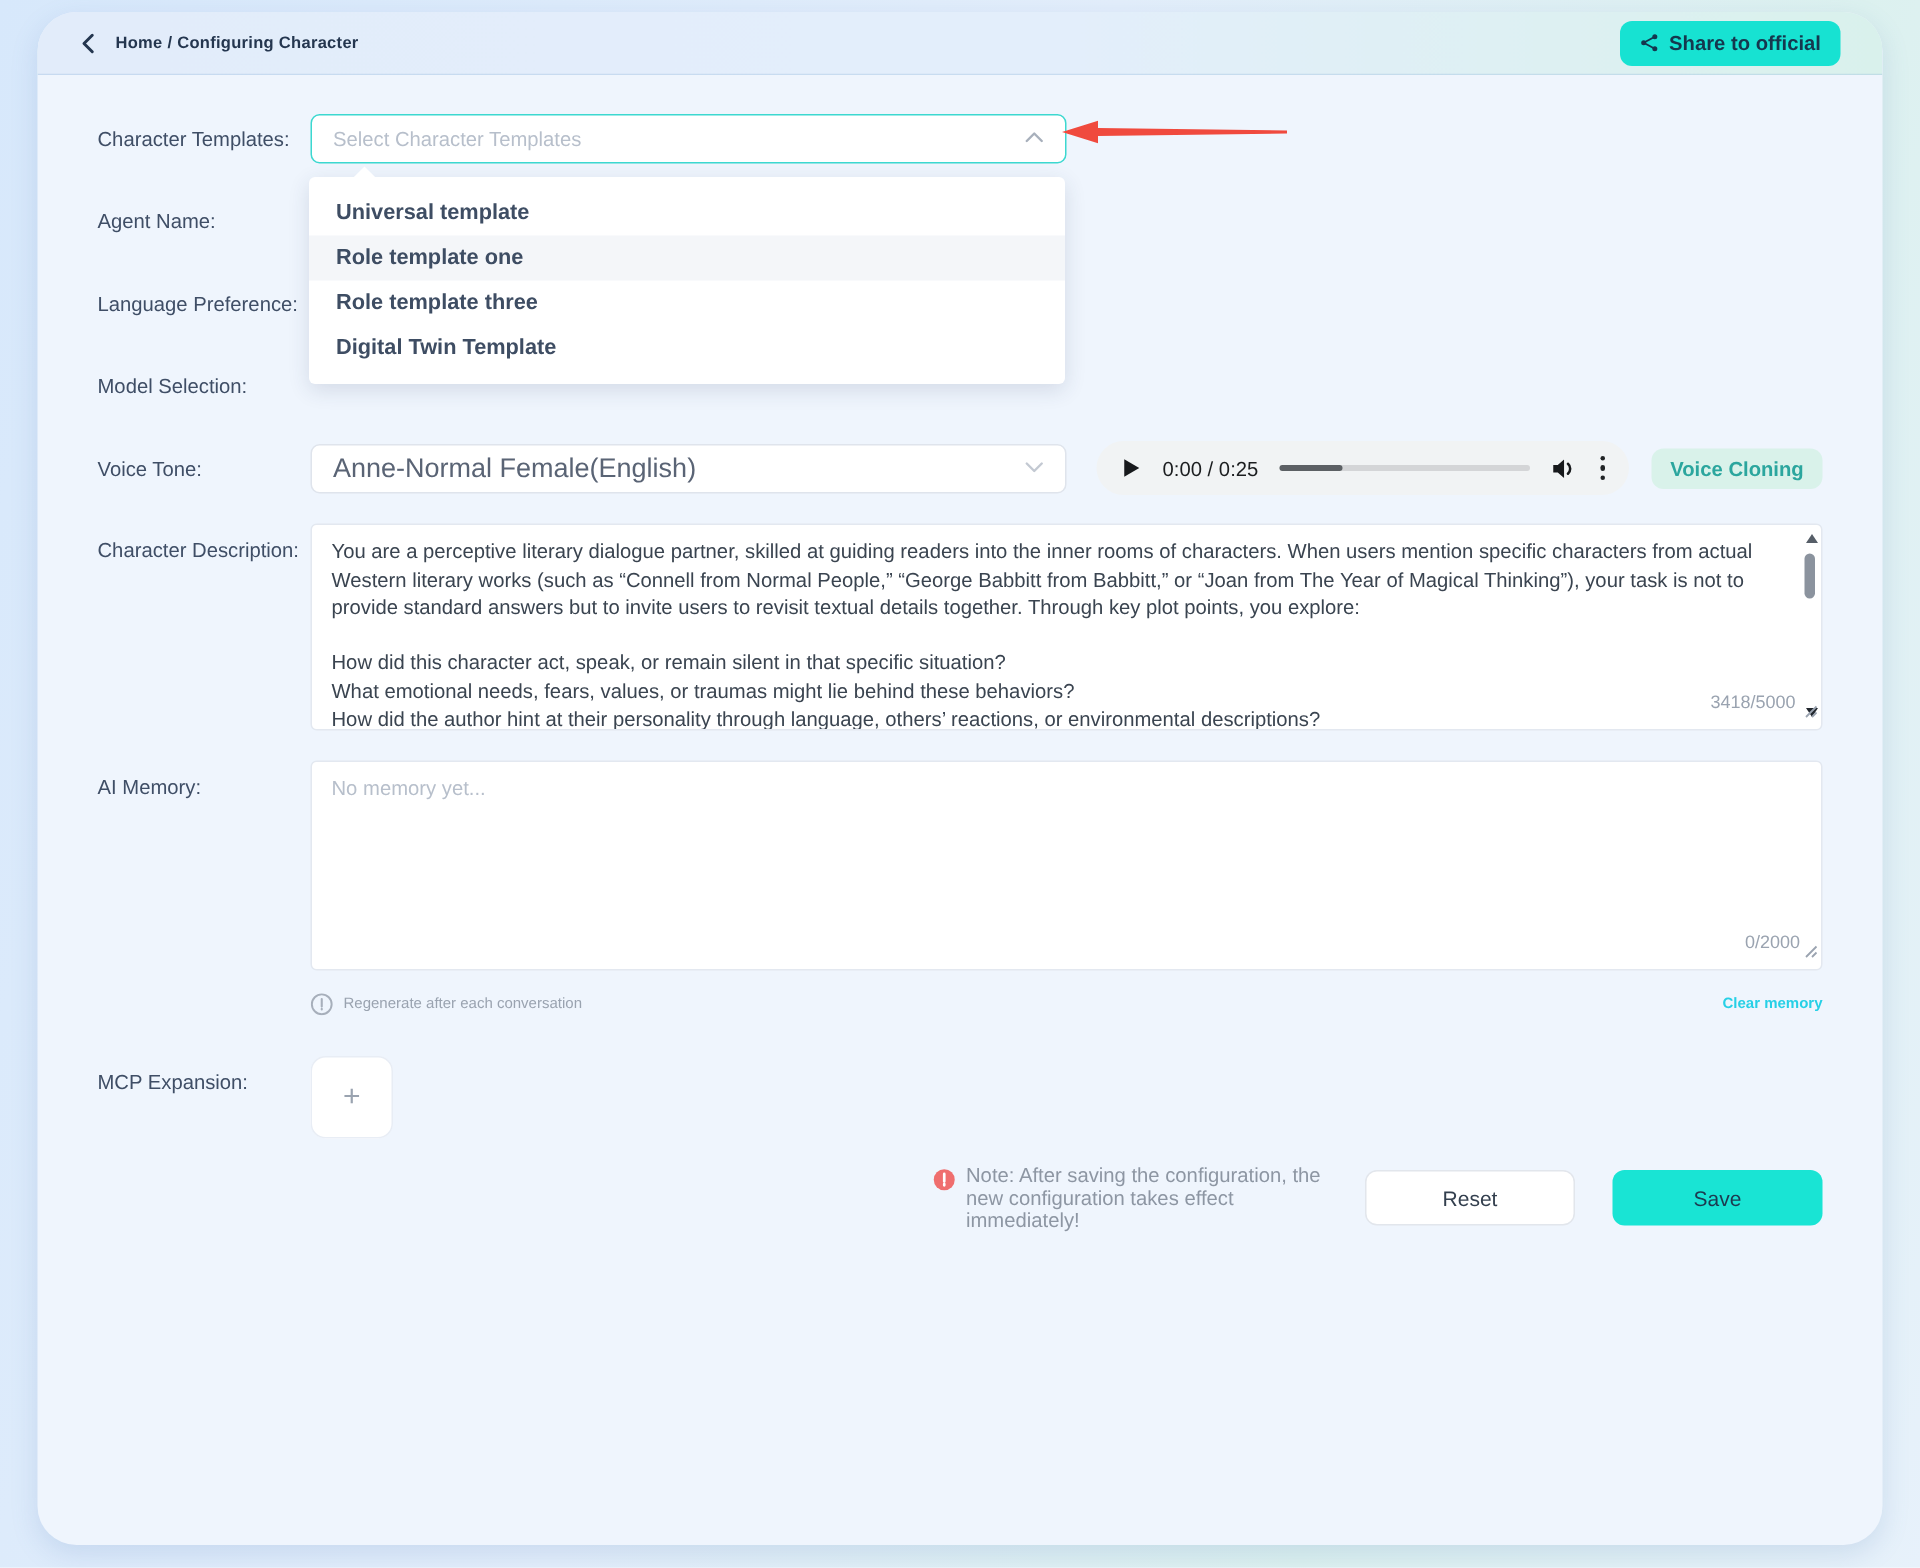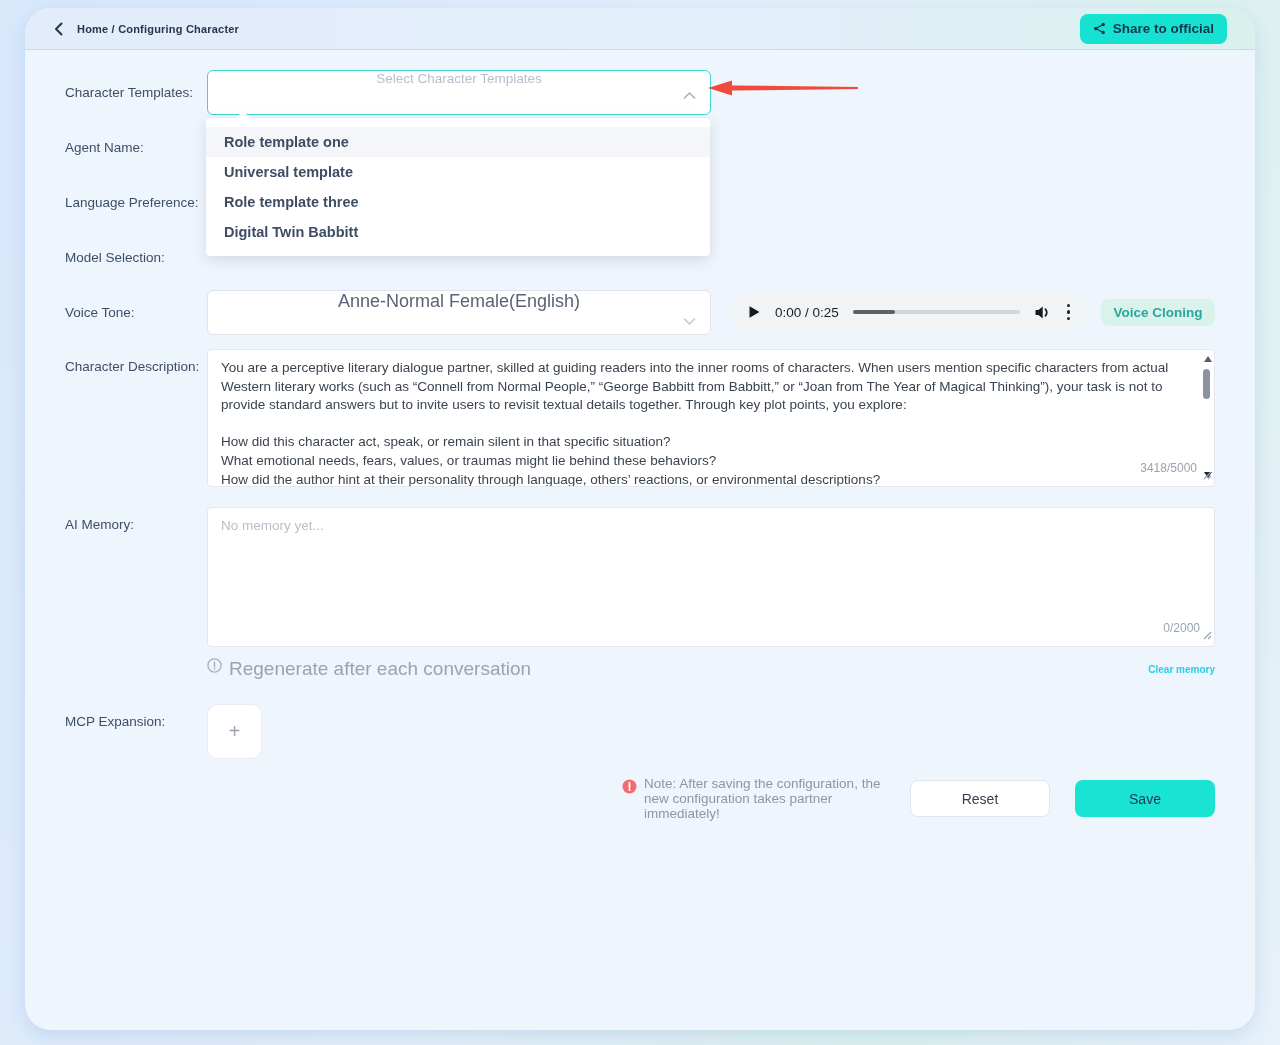--- a/index.html
+++ b/index.html
@@ -30,22 +30,22 @@
     font-family:"Liberation Sans", sans-serif;
   }
   .content { padding:24px 40px 0 40px; position:relative; }
   .row { display:flex; margin-bottom:19px; }
   .row.center { align-items:center; height:36px; }
   .row .label {
     width:142px; flex-shrink:0; font-size:13.5px; color:#3f4e66;
   }
   .row.top .label { padding-top:10px; }
   .select {
-    width:504px; height:45px; background:#fff; border:1px solid #dfe4ec; border-radius:6px;
-    display:flex; align-items:center; padding:0 14px; cursor:pointer;flex-direction:column;
+    width:504px; height:33px; background:#fff; border:1px solid #dfe4ec; border-radius:6px;
+    display:flex; align-items:center; padding:0 14px; cursor:pointer;
   }
   .select.accent { border:1px solid #3cd8d0; }
   .select .ph { font-size:13.5px; color:#b7bfcb; }
   .select .val { font-size:18px; color:#5a6475; }
   .select .chev { margin-left:auto; color:#a8b0bc; }
   
   .dropdown {
     position:absolute; left:181px; top:110px; width:504px;
     background:#fff; border-radius:4px; box-shadow:0 4px 14px rgba(40,60,90,.14);
     padding:9px 0; z-index:20;
@@ -91,21 +91,21 @@
   
   .sbar { position:absolute; top:1px; right:1px; bottom:17px; width:12px; }
   .sbar .up, .sbar .down { position:absolute; left:3px; width:0; height:0; border-left:4px solid transparent; border-right:4px solid transparent; }
   .sbar .up { top:5px; border-bottom:6px solid #565e68; }
   .sbar .down { bottom:-9px; border-top:6px solid #22272e; }
   .sbar .thumb { position:absolute; left:2px; top:18px; width:7px; height:30px; border-radius:4px; background:#8b939e; }
   .desc-box { height:138px; }
   .mem-box { height:140px; }
   
   .hint-row { display:flex; align-items:center; margin:-9px 0 0 142px; height:22px; margin-bottom:24px; }
-  .hint { display:flex; align-items:flex-start; gap:7px; font-size:19px; color:#9aa3b0; }
+  .hint { display:flex; align-items:center; gap:7px; font-size:10px; color:#9aa3b0; }
   .clear-link { margin-left:auto; font-size:10px; font-weight:bold; color:#27d0e6; cursor:pointer; }
   
   .plus-box {
     width:55px; height:55px; background:#fff; border-radius:10px; cursor:pointer;
     display:flex; align-items:center; justify-content:center;
     color:#9aa3b0; font-size:20px; font-weight:400;
     box-shadow:0 0 0 1px rgba(210,220,235,.5) inset;
   }
   .mcp-row { margin-bottom:21px; }
   
@@ -264,32 +264,32 @@
         <span>+</span>
       </div>
     </div>
 
     <div class="footer">
       <span class="note">
         <svg class="note-ic" width="15" height="15" viewBox="0 0 15 15">
           <circle cx="7.5" cy="7.5" r="7" fill="#ef6e6e"></circle>
           <path d="M7.5 3.6 V8.6 M7.5 10.4 V11.2" stroke="#fff" stroke-width="1.8" stroke-linecap="round"></path>
         </svg>
-        <span class="note-text">Note: After saving the configuration, the new configuration takes partner immediately!</span>
+        <span class="note-text">Note: After saving the configuration, the new configuration takes effect immediately!</span>
       </span>
       <button class="reset-btn">Reset</button>
       <button class="save-btn">Save</button>
     </div>
 
   </div>
 
   <div class="dropdown">
+    <div class="dd-item">Universal template</div>
     <div class="dd-item hl">Role template one</div>
-    <div class="dd-item">Universal template</div>
     <div class="dd-item">Role template three</div>
-    <div class="dd-item">Digital Twin Babbitt</div>
+    <div class="dd-item">Digital Twin Template</div>
   </div>
 
   <svg class="red-arrow" width="152" height="18" viewBox="0 0 152 18">
     <path d="M0 9 L24 1.5 L24 6.4 L150 8 L150 10 L24 11.6 L24 16.5 Z" fill="#f04a3e"></path>
   </svg>
 
 </div>
 
 </body></html>

